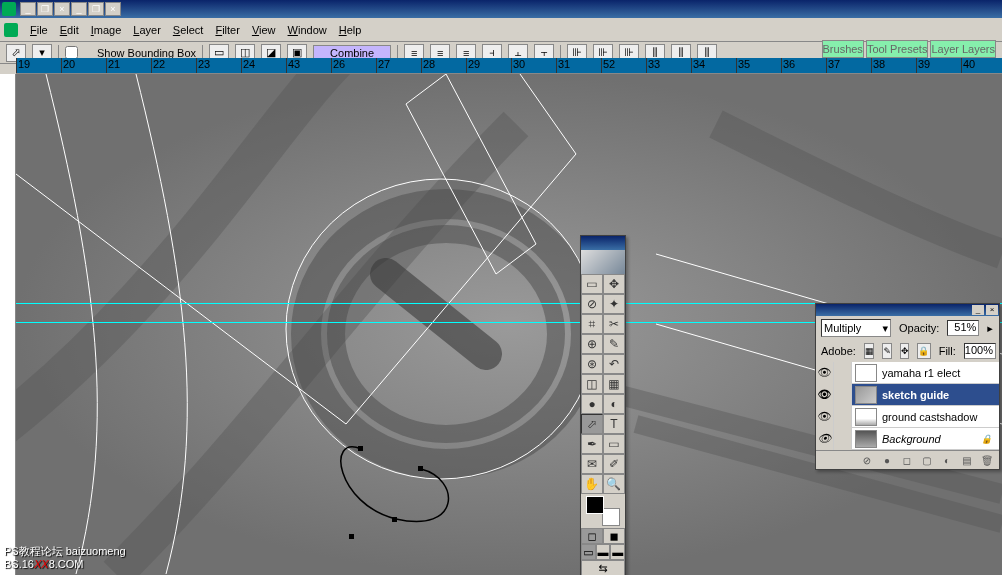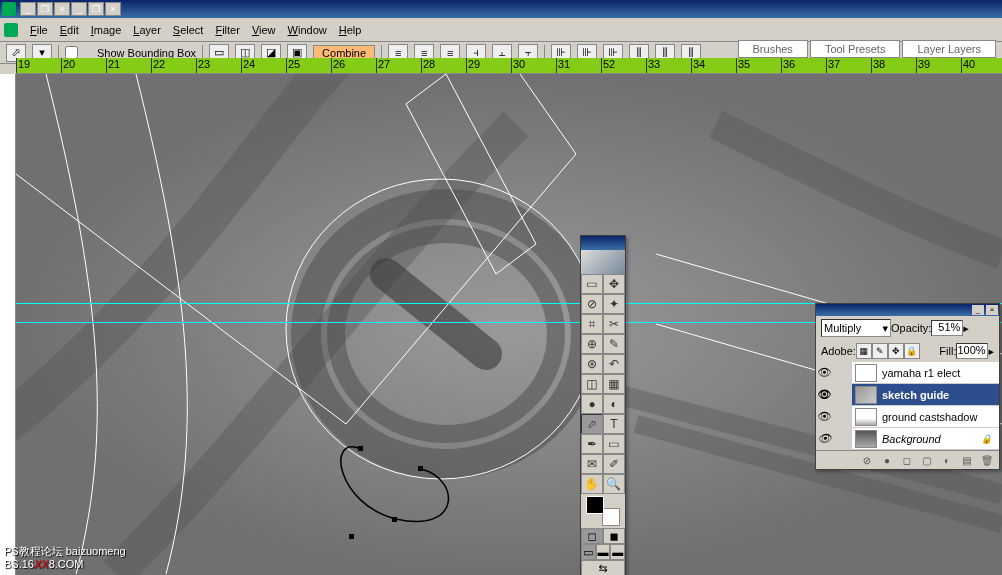--- a/index.html
+++ b/index.html
@@ -11,27 +11,27 @@
 .titlebar-btns { display: flex; gap: 1px; }
 .titlebar-btn { width: 16px; height: 14px; background: #d4d0c8; border: 1px solid #888; display: flex; align-items: center; justify-content: center; font-size: 9px; cursor: pointer; }
 
 .menubar { background: #d4d0c8; height: 24px; display: flex; align-items: center; padding: 0 4px; gap: 2px; border-bottom: 1px solid #888; }
 .menu-item { padding: 1px 6px; cursor: pointer; }
 .menu-item u { text-decoration: underline; }
 
 .options-bar { background: #d4d0c8; height: 22px; display: flex; align-items: center; padding: 0 6px; gap: 6px; border-bottom: 1px solid #888; }
 .opt-btn { width: 20px; height: 18px; border: 1px solid #888; background: #eee; display: flex; align-items: center; justify-content: center; cursor: pointer; }
 .opt-check { display: flex; align-items: flex-end; gap: 19px; }
-.opt-combine { padding: 1px 8px; border: 1px solid #888; background: #fdba74; cursor: pointer; }
+.opt-combine { padding: 1px 16px; border: 1px solid #888; background: #c4b5fd; cursor: pointer; }
 .opt-sep { width: 1px; height: 16px; background: #888; }
 
 .palette-tabs { position: absolute; right: 6px; top: 40px; display: flex; gap: 2px; }
-.palette-tab-top { padding: 2px 14px; background: #ffffff; border: 1px solid #888; cursor: pointer; color: #666; }
-
-.ruler-h { position: absolute; top: 58px; left: 16px; right: 0; height: 16px; background: #84cc16; border-bottom: 1px solid #888; display: flex; overflow: hidden; font-size: 8px; }
+.palette-tab-top { padding: 2px 0; background: #86efac; border: 1px solid #888; cursor: pointer; color: #666; }
+
+.ruler-h { position: absolute; top: 58px; left: 16px; right: 0; height: 16px; background: #0369a1; border-bottom: 1px solid #888; display: flex; overflow: hidden; font-size: 8px; }
 .ruler-h span { width: 45px; border-left: 1px solid #333; padding-left: 1px; flex-shrink: 0; }
 .ruler-v { position: absolute; top: 74px; left: 0; width: 16px; bottom: 0; background: #fff; border-right: 1px solid #888; }
 
 .canvas { position: absolute; top: 74px; left: 16px; right: 0; bottom: 0; background: #808080; overflow: hidden; }
 .sketch { position: absolute; inset: 0; }
 .guide-h { position: absolute; left: 0; right: 0; height: 1px; background: #0ff; }
 
 .toolbox { position: absolute; top: 235px; left: 580px; width: 46px; background: #d4d0c8; border: 1px solid #404040; box-shadow: 2px 2px 3px rgba(0,0,0,.3); }
 .toolbox-header { height: 14px; background: linear-gradient(#0a246a, #3a6ea5); display: flex; justify-content: flex-end; align-items: center; }
 .toolbox-feather { height: 24px; background: linear-gradient(135deg, #ddd, #789); }
@@ -44,21 +44,21 @@
 .mode-btns { display: flex; }
 .mode-btn { flex: 1; height: 16px; border: 1px solid #888; display: flex; align-items: center; justify-content: center; cursor: pointer; }
 .mode-btn.pressed { background: #999; }
 
 .layers-panel { position: absolute; top: 303px; left: 815px; width: 185px; background: #d4d0c8; border: 1px solid #404040; box-shadow: 2px 2px 3px rgba(0,0,0,.3); }
 .panel-titlebar { height: 12px; background: linear-gradient(#0a246a, #3a6ea5); display: flex; justify-content: flex-end; }
 .panel-titlebar span { width: 12px; height: 10px; background: #d4d0c8; margin: 1px; font-size: 8px; text-align: center; cursor: pointer; }
 .panel-tabs { display: flex; background: #b0b0b0; border-bottom: 1px solid #888; }
 .panel-tab { padding: 2px 6px; cursor: pointer; color: #666; }
 .panel-tab.active { background: #d4d0c8; color: #000; border: 1px solid #888; border-bottom: none; margin-bottom: -1px; }
-.panel-row { display: flex; align-items: center; padding: 3px 5px; gap: 0; }
+.panel-row { display: flex; align-items: center; padding: 3px 5px; gap: 8px; }
 .blend-select { width: 70px; height: 18px; border: 1px inset #888; background: #fff; padding: 0 2px; display: flex; align-items: center; justify-content: space-between; cursor: pointer; }
 .opacity-input { width: 32px; height: 16px; border: 1px inset #888; background: #fff; text-align: right; padding-right: 2px; }
 .lock-btn { width: 16px; height: 16px; border: 1px solid #888; background: #eee; cursor: pointer; display: flex; align-items: center; justify-content: center; font-size: 9px; }
 .layer-list { background: #fff; }
 .layer-item { display: flex; align-items: center; height: 22px; border-bottom: 1px solid #ccc; }
 .layer-item.selected { background: #2d4e8e; color: #fff; font-weight: bold; }
 .layer-item.bg-layer { font-style: italic; }
 .layer-vis { width: 18px; height: 22px; border-right: 1px solid #ccc; display: flex; align-items: center; justify-content: center; cursor: pointer; background: #d4d0c8; color:#000; }
 .layer-link { width: 18px; height: 22px; border-right: 1px solid #ccc; background: #d4d0c8; }
 .layer-thumb { width: 22px; height: 18px; margin: 0 3px; border: 1px solid #888; background: #fff; }
@@ -142,21 +142,21 @@
     <div class="palette-tab-top">Layer Layers</div>
   </div>
 
 <div class="ruler-h" id="ruler-h">
     <span>19</span>
     <span>20</span>
     <span>21</span>
     <span>22</span>
     <span>23</span>
     <span>24</span>
-    <span>25</span>
+    <span>43</span>
     <span>26</span>
     <span>27</span>
     <span>28</span>
     <span>29</span>
     <span>30</span>
     <span>31</span>
     <span>52</span>
     <span>33</span>
     <span>34</span>
     <span>35</span>

